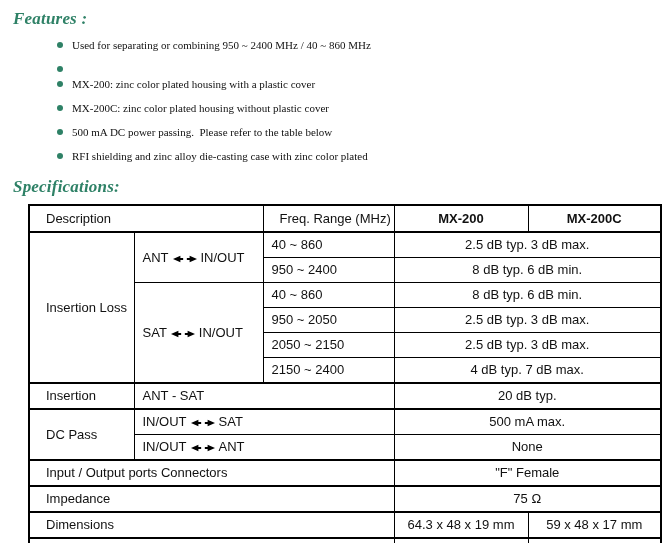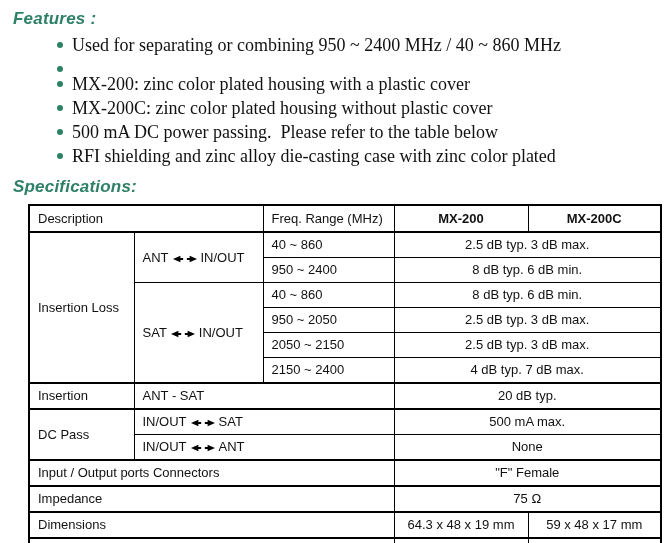--- a/index.html
+++ b/index.html
@@ -12,55 +12,55 @@
   .page{
     position:relative;
     width:671px;height:543px;
     background:#ffffff;
     color:var(--text);
     font-family:"Liberation Sans",sans-serif;
     overflow:hidden;
   }
   .sec-heading{
     margin:9px 0 5px 13px;
-    font-family:Liberation Sans, sans-serif;
+    font-family:Liberation Serif, serif;
     font-style:italic;
     font-weight:bold;
     font-size:17px;
     line-height:19px;
     color:var(--heading-green);
     letter-spacing:.2px;
   }
   .specs .sec-heading{}
   ul.features-list{list-style:none;margin:4px 0 0 0;padding:0;}
   li.feature-item{
     display:flex;align-items:flex-start;
     padding-left:57px;margin:0;
     font-family:"Liberation Serif",serif;
-    font-size:18px;line-height:24px;
+    font-size:11px;line-height:24px;
     white-space:pre-wrap;
   }
   .bullet-dot{
     flex:0 0 auto;width:6px;height:6px;border-radius:50%;
     background:var(--bullet-green);
     margin:9px 9px 0 0;
   }
   table.spec-table{
     border-collapse:collapse;
     table-layout:fixed;
     margin:8px 0 0 28px;
     width:632px;
     border:2px solid var(--border);
     font-family:"Liberation Sans",sans-serif;
     font-size:13px;
   }
   .spec-table td{
     border:1px solid var(--border);
     height:20px;
-    padding:0 8px;
+    padding:0 16px;
     vertical-align:middle;
     line-height:1.05;
     white-space:nowrap;
     overflow:hidden;
   }
   .spec-table tr.hdr td{height:21px;}
   .spec-table tr.thick td{border-top-width:2px;}
   .spec-table td.c{text-align:center;padding:2px 2px;}
   .spec-table td.b{font-weight:bold;}
   .spec-table td.sub{padding-left:8px;}

